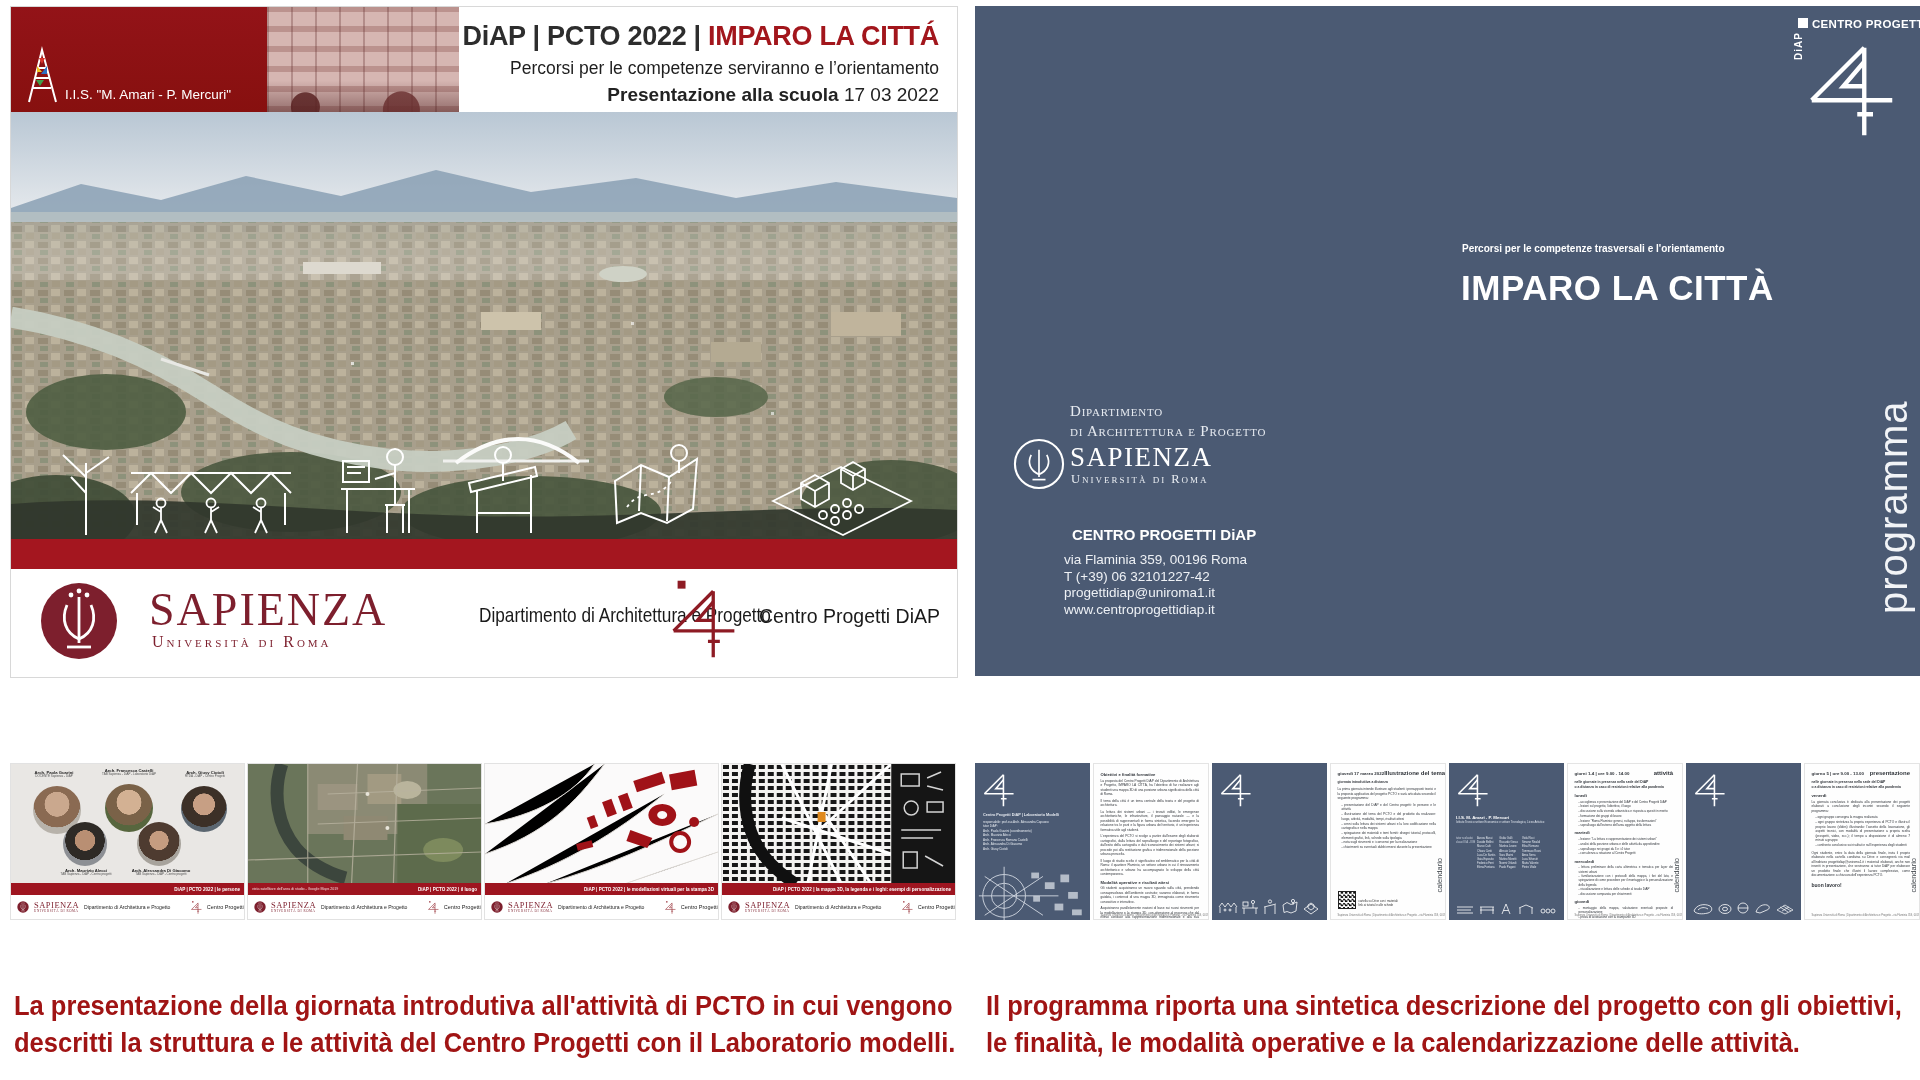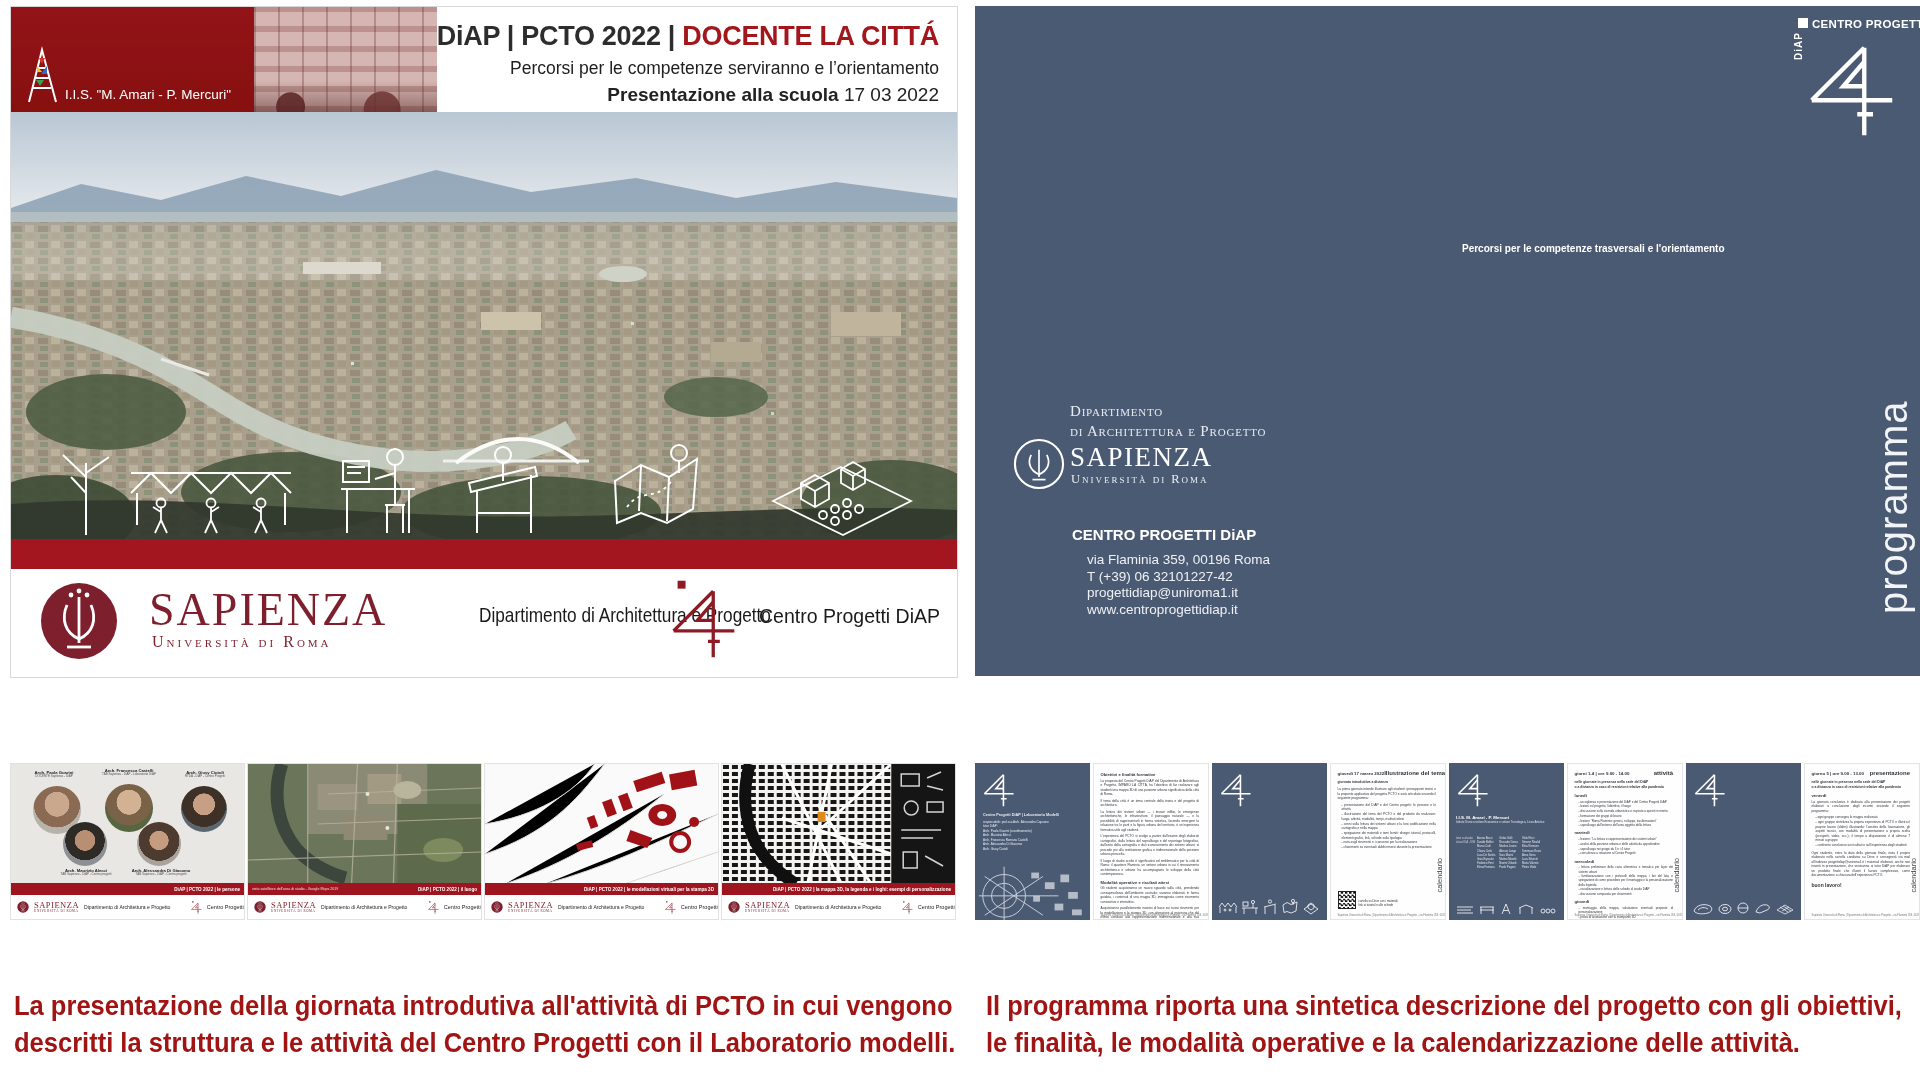--- a/index.html
+++ b/index.html
@@ -46,21 +46,21 @@
            font-size:10px;font-weight:bold;color:#fff;letter-spacing:1px;}
   .rp-title{left:487px;top:192px;font-size:29px;font-weight:bold;color:#fff;white-space:nowrap;}
   .rp-subtitle{left:487px;top:237px;font-size:10px;font-weight:bold;color:#fff;white-space:nowrap;}
   .rp-heading{left:486px;top:262px;font-size:35px;font-weight:bold;color:#fff;letter-spacing:.5px;white-space:nowrap;}
   .rp-dept{left:95px;top:395px;font-family:"Liberation Serif",serif;font-variant:small-caps;
            font-size:15px;letter-spacing:.8px;color:#e6eaf0;line-height:1.35;}
   .rp-sapword{left:95px;top:438px;font-size:27px;letter-spacing:1.5px;color:#fff;line-height:1;}
   .rp-sapsub{left:96px;top:466px;font-size:12.5px;letter-spacing:2px;font-variant:small-caps;color:#e9edf2;}
   .rp-emblem{left:38px;top:432px;}
   .rp-contact-title{left:97px;top:520px;font-size:15px;font-weight:bold;color:#fff;}
-  .rp-contact{left:112px;top:546px;font-size:13.5px;color:#eef1f5;line-height:16.5px;}
+  .rp-contact{left:89px;top:546px;font-size:13.5px;color:#eef1f5;line-height:16.5px;}
   .rp-contact .link{cursor:pointer;}
   .rp-side{right:4px;top:408px;height:200px;writing-mode:vertical-rl;transform:rotate(180deg);
            font-size:40px;color:#f2f4f7;letter-spacing:1px;}
 
   
   .strip{top:763px;height:157px;display:flex;gap:2px;}
   #strip-left{left:10px;width:946px;}
   #strip-right{left:975px;width:945px;gap:3px;}
   .thumb{flex:1;position:relative;border:1px solid #e2e2e2;background:#fff;overflow:hidden;}
   .tcontent{position:absolute;left:0;top:0;right:0;height:120px;overflow:hidden;}
@@ -187,21 +187,21 @@
             <polygon points="14,20 19,26 14,26" fill="#f2c521"></polygon>
             <polygon points="24,20 24,28 18,28" fill="#2d6fc2"></polygon>
             <polygon points="13,34 21,34 17,40" fill="#3fa04a"></polygon>
           </svg>
         </span>
         <span class="school-text">I.I.S. "M. Amari - P. Mercuri"</span>
       </div>
       <div class="ls-building"></div>
       <div class="ls-htext">
         <div class="ls-title">
-          <span>DiAP | PCTO 2022 | </span><span class="hl">DOCENTE LA CITTÁ</span>
+          <span>DiAP | PCTO 2022 | </span><span class="hl">IMPARO LA CITTÁ</span>
         </div>
         <div class="ls-sub">Percorsi per le competenze serviranno e l’orientamento</div>
         <div class="ls-event">
           <b>Presentazione alla scuola</b><span> 17 03 2022</span>
         </div>
       </div>
     </div>
 
     <div class="ls-photo">
       <svg width="946" height="427" viewBox="0 0 946 427">
@@ -319,20 +319,21 @@
       <span class="rp-logotext">CENTRO PROGETTI</span>
       <span class="rp-diap">DiAP</span>
       <span class="abs" style="left:6px;top:18px;color:#fff">
         <svg width="100" height="105" viewBox="0 0 100 120">
             <use href="#cp-mark-plain"></use>
           </svg>
       </span>
     </div>
 
     <div class="abs rp-subtitle">Percorsi per le competenze trasversali e l'orientamento</div>
+    <div class="abs rp-heading">IMPARO LA CITTÀ</div>
 
     <div class="abs rp-dept">
       <div>Dipartimento</div>
       <div>di Architettura e Progetto</div>
     </div>
     <span class="abs rp-emblem" style="color:#fff">
       <svg width="52" height="52">
           <use href="#sap-line"></use>
         </svg>
     </span>

